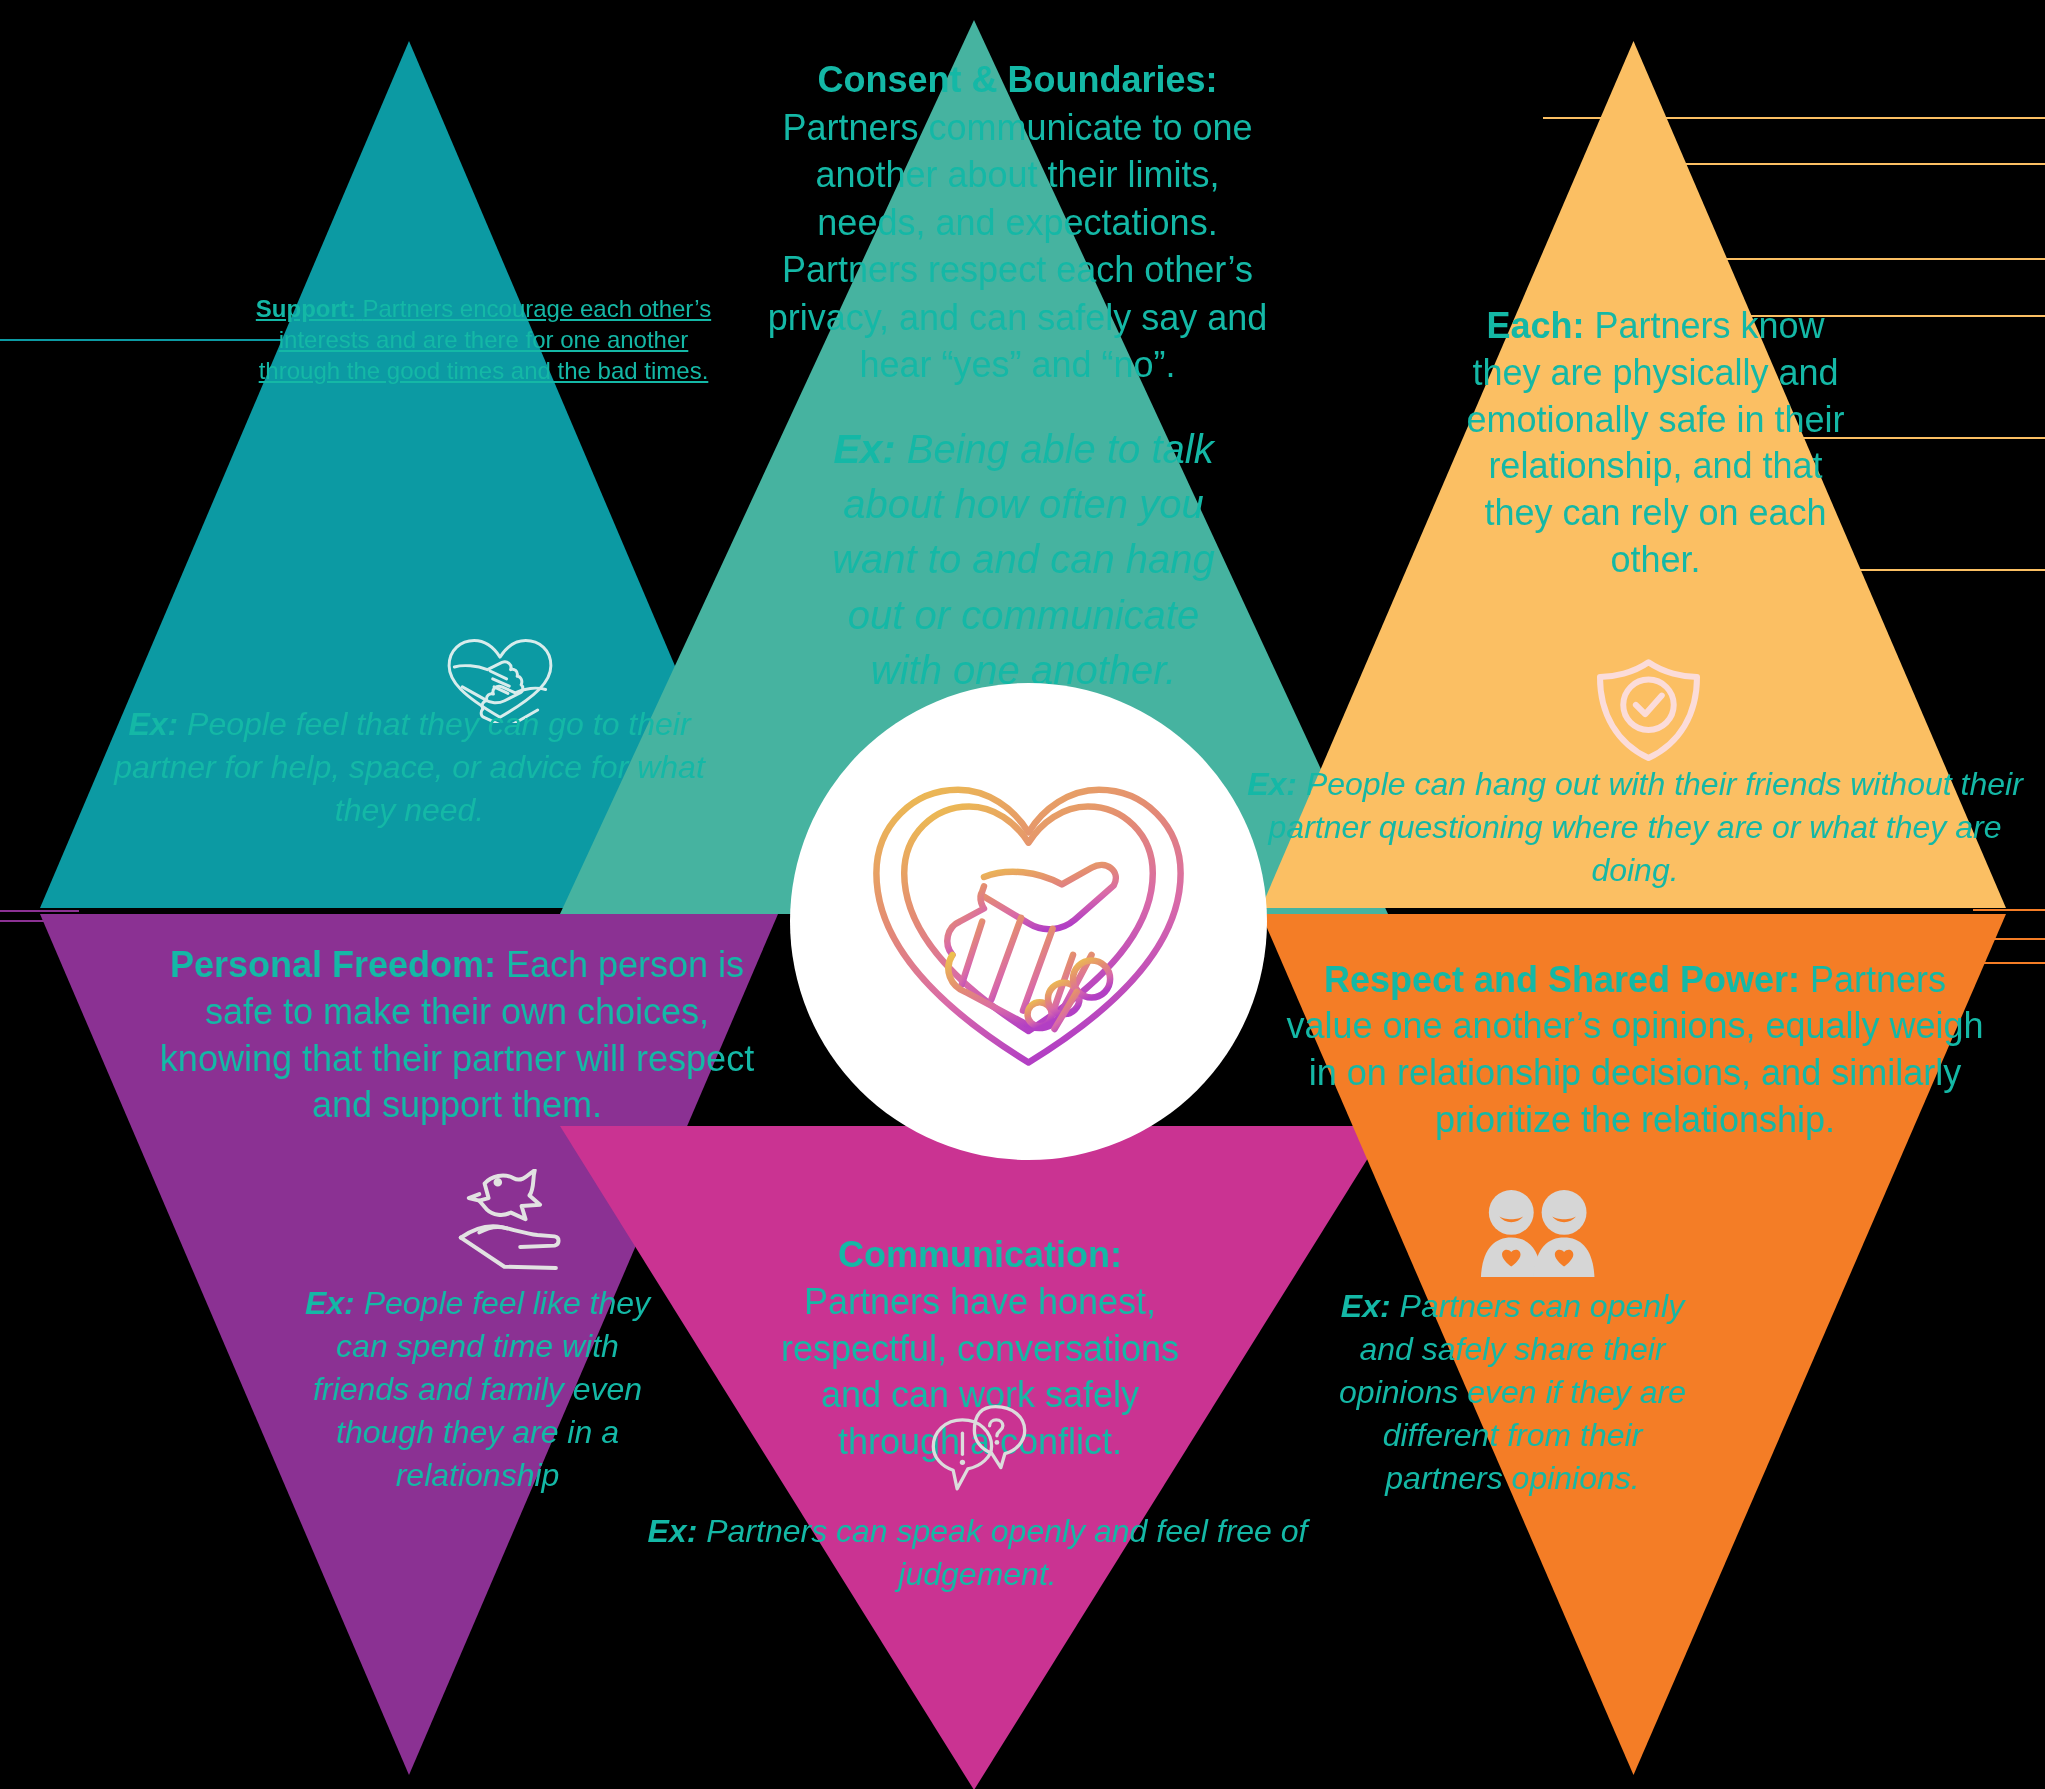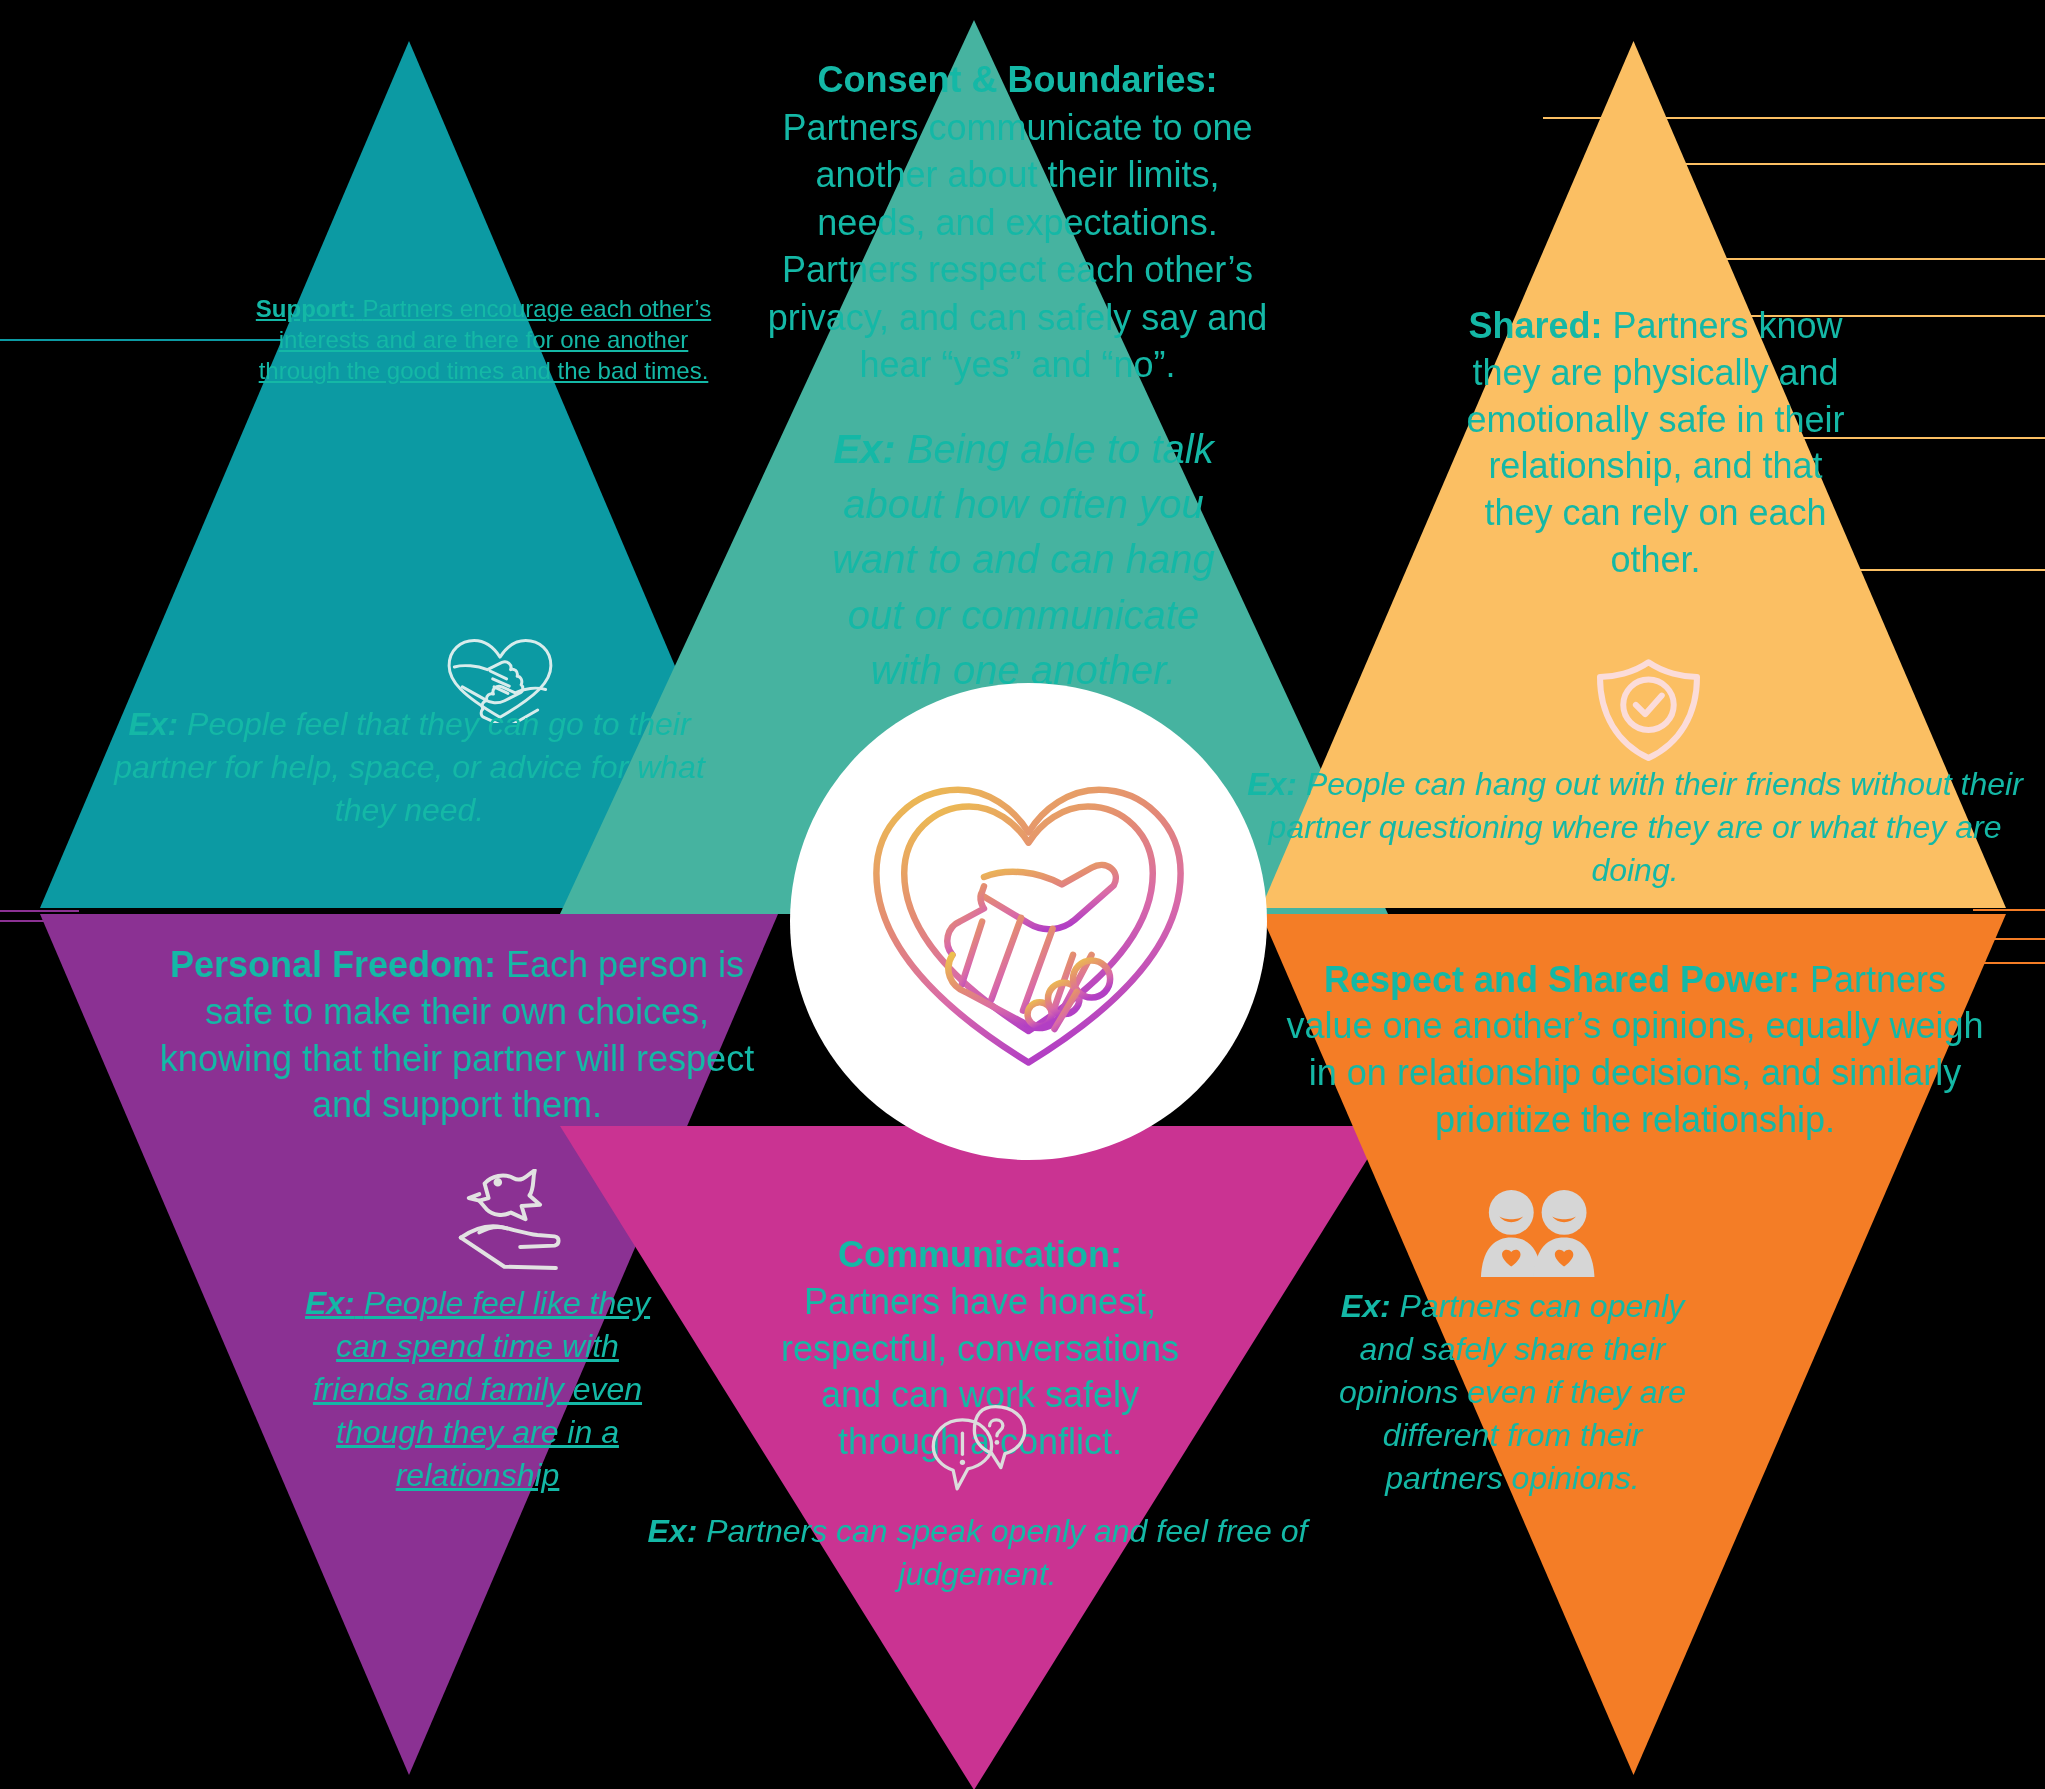--- a/index.html
+++ b/index.html
@@ -39,21 +39,21 @@
   #trust{left:1261px;top:41px;width:745px;height:867px;}
   #trust .shape{background:#fbbf63;}
   #trust .t-body{left:189px;top:262px;width:411px;font-size:36px;line-height:1.30;}
   #trust .t-ex{left:-20px;top:722px;width:788px;font-size:32px;line-height:1.34;}
   #trust .icon{position:absolute;left:331px;top:616px;width:113px;height:106px;z-index:3;}
 
   
   #freedom{left:40px;top:914px;width:738px;height:861px;}
   #freedom .shape{background:#8b3193;}
   #freedom .t-body{left:109px;top:28px;width:616px;font-size:36px;line-height:1.30;}
-  #freedom .t-ex{left:252px;top:368px;width:371px;font-size:32px;line-height:1.34;text-decoration:underline;}
+  #freedom .t-ex{left:252px;top:368px;width:371px;font-size:32px;line-height:1.34;}
   #freedom .icon{position:absolute;left:401px;top:255px;width:142px;height:109px;z-index:3;}
 
   
   #comm{left:560px;top:1126px;width:828px;height:664px;}
   #comm .shape{background:#cf3396;background:#ca3392;}
   #comm .t-body{left:205px;top:106px;width:430px;font-size:36px;line-height:1.30;}
   #comm .t-ex{left:73px;top:384px;width:689px;font-size:32px;line-height:1.34;}
   #comm .icon{position:absolute;left:368px;top:278px;width:106px;height:99px;z-index:3;}
 
   
@@ -120,21 +120,21 @@
     </div>
     <div class="txt t-ex">
       <b class="ex">Ex:</b> 
       <span class="ex">Being able to talk about how often you want to and can hang out or communicate with one another.</span>
     </div>
   </div>
 
   <div class="wedge" id="trust">
     <div class="shape tri-up"></div>
     <div class="txt t-body">
-      <span class="title">Shared:</span> 
+      <span class="title">Each:</span> 
       <span>Partners know they are physically and emotionally safe in their relationship, and that they can rely on each other.</span>
     </div>
     <div class="icon">
       <svg viewBox="0 0 170 160" fill="none" stroke="#fbdcd9" stroke-width="9" stroke-linecap="round" stroke-linejoin="round">
         <path d="M85 8 C 62 24 33 30 12 30 C 12 86 38 130 85 152 C 132 130 158 86 158 30 C 137 30 108 24 85 8 Z"></path>
         <circle cx="85" cy="72" r="38"></circle>
         <path d="M66 72 L 80 86 L 105 58"></path>
       </svg>
     </div>
     <div class="txt t-ex">

